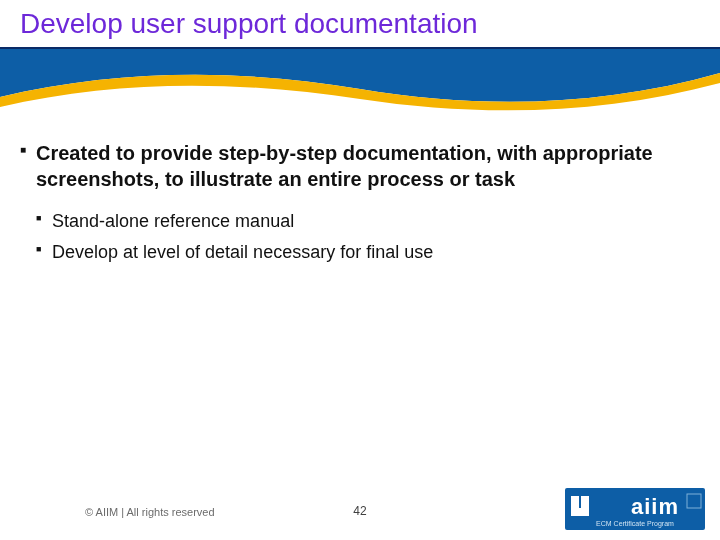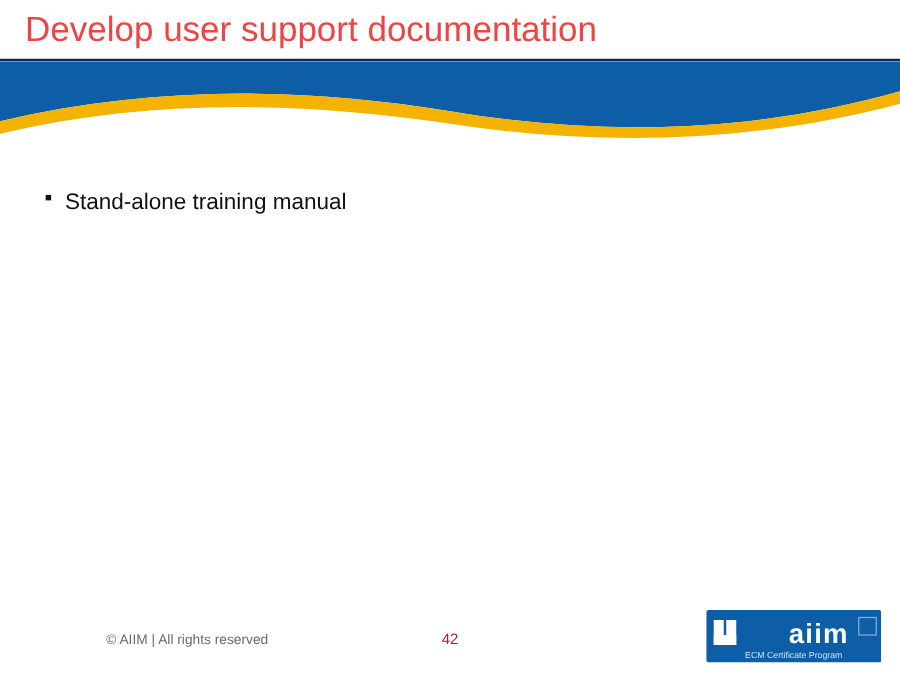--- a/index.html
+++ b/index.html
@@ -18,21 +18,21 @@
     position: relative;
     box-sizing: border-box;
   }
   .title {
     position: absolute;
     left: 20px;
     top: 8px;
     right: 20px;
     font-size: 28px;
     font-weight: normal;
-    color: #ef4444;
+    color: #6d28d9;
     line-height: 1.15;
   }
   .title-underline {
     position: absolute;
     left: 0;
     right: 0;
     top: 47px;
     height: 2px;
     background: #0a2a66;
   }
@@ -106,21 +106,21 @@
     bottom: 10px;
     font-size: 11px;
     color: #6b6b6b;
   }
   .pagenum {
     position: absolute;
     left: 50%;
     transform: translateX(-50%);
     bottom: 10px;
     font-size: 12px;
-    color: #b91c1c;
+    color: #404040;
   }
   .logo {
     position: absolute;
     right: 15px;
     bottom: 4px;
     width: 140px;
     height: 36px;
   }
 </style>
 </head>
@@ -132,22 +132,24 @@
   <div class="title-underline"></div>
 
   <div class="wave">
     <svg viewBox="0 0 720 80" preserveAspectRatio="none">
       <path d="M0,0 L720,0 L720,24 C600,58 480,60 360,40 C240,20 120,20 0,48 Z" fill="#0d5ea6"></path>
       <path d="M0,48 C120,20 240,20 360,40 C480,60 600,58 720,24 L720,34 C600,66 480,68 360,50 C240,32 120,30 0,58 Z" fill="#f5b301"></path>
     </svg>
   </div>
 
   <div class="content">
+    <div class="b1">Created to provide step-by-step documentation, with appropriate screenshots, to illustrate an entire process or task</div>
     <div class="gap"></div>
-    <div class="b2">Stand-alone training manual</div>
+    <div class="b2">Stand-alone reference manual</div>
+    <div class="b2">Develop at level of detail necessary for final use</div>
   </div>
 
   <div class="footer">
     <div class="copyright">© AIIM | All rights reserved</div>
     <div class="pagenum">42</div>
     <div class="logo">
       <svg viewBox="0 0 140 42">
         <rect x="0" y="0" width="140" height="42" rx="2" fill="#0d5ea6"></rect>
         <rect x="6" y="8" width="8" height="20" fill="#ffffff"></rect>
         <rect x="16" y="8" width="8" height="20" fill="#ffffff"></rect>

